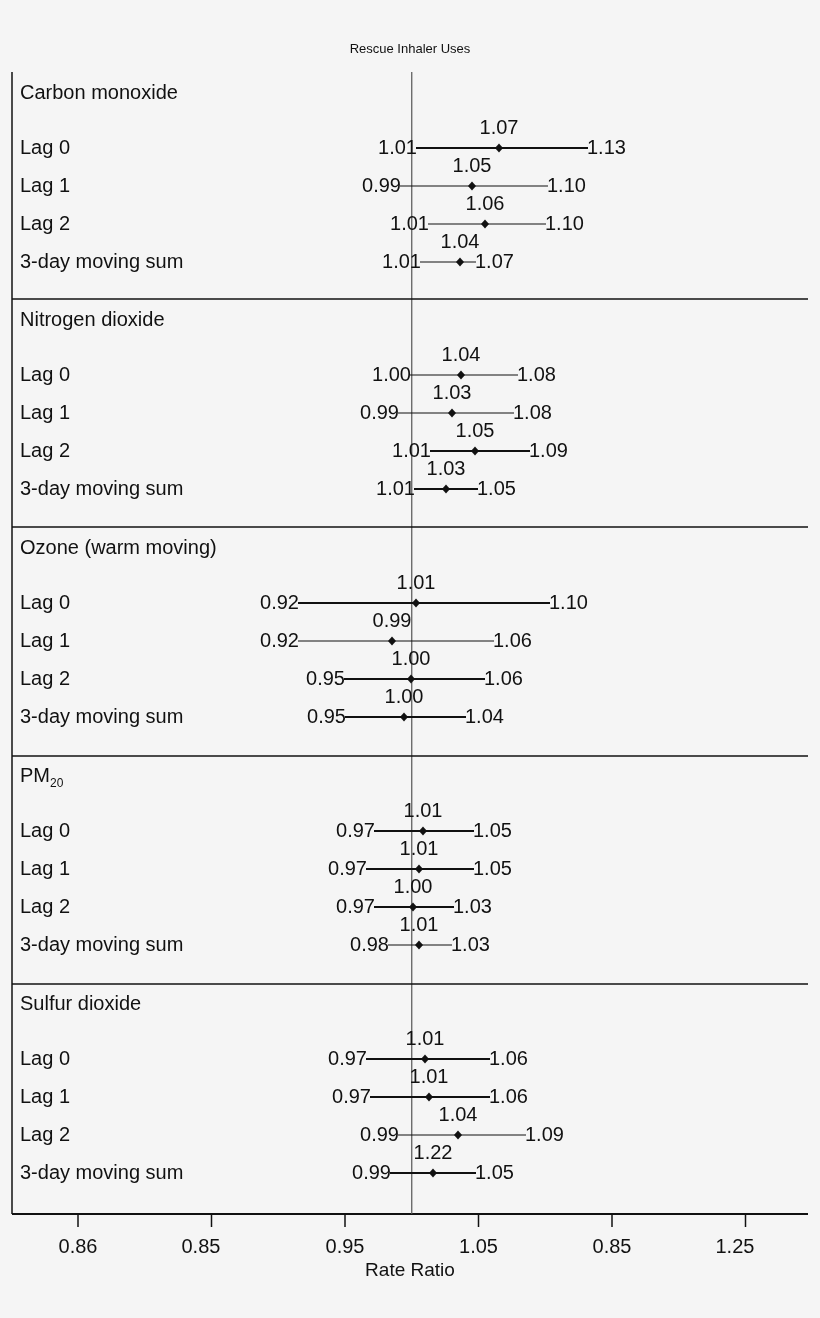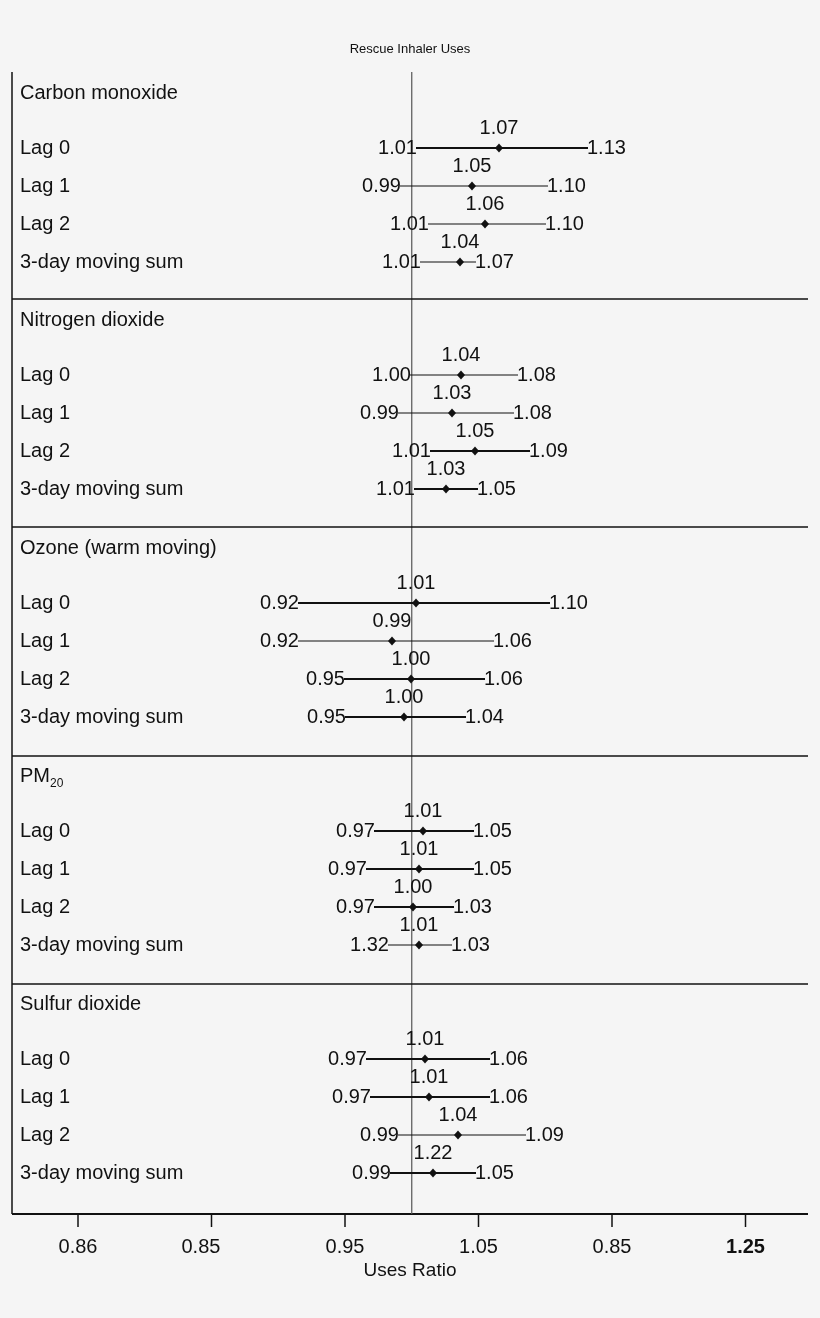--- a/index.html
+++ b/index.html
@@ -61,28 +61,28 @@
     <polygon points="425,1054.5 429,1059 425,1063.5 421,1059" fill="#111"></polygon>
     <line x1="370" y1="1097" x2="490" y2="1097" stroke="#111" stroke-width="2"></line>
     <polygon points="429,1092.5 433,1097 429,1101.5 425,1097" fill="#111"></polygon>
     <line x1="398" y1="1135" x2="526" y2="1135" stroke="#111" stroke-width="1.2"></line>
     <polygon points="458,1130.5 462,1135 458,1139.5 454,1135" fill="#111"></polygon>
     <line x1="390" y1="1173" x2="476" y2="1173" stroke="#111" stroke-width="2"></line>
     <polygon points="433,1168.5 437,1173 433,1177.5 429,1173" fill="#111"></polygon>
   </svg>
 
 <div class="t title" style="left:0;width:820px;text-align:center;top:42px;">Rescue Inhaler Uses</div>
-<div class="t" style="left:360px;width:100px;text-align:center;top:1260px;font-size:19px;">Uses Ratio</div>
+<div class="t" style="left:360px;width:100px;text-align:center;top:1260px;font-size:19px;">Rate Ratio</div>
 <div id="labels">
     <div class="t" style="top: 1236px; left: 48px; width: 60px; text-align: center;">0.86</div>
     <div class="t" style="top: 1236px; left: 181.5px; width: 60px; text-align: left;">0.85</div>
     <div class="t" style="top: 1236px; left: 315px; width: 60px; text-align: center;">0.95</div>
     <div class="t" style="top: 1236px; left: 448.5px; width: 60px; text-align: center;">1.05</div>
     <div class="t" style="top: 1236px; left: 582px; width: 60px; text-align: center;">0.85</div>
-    <div class="t" style="top: 1236px; left: 715.5px; width: 60px; text-align: center; font-weight: bold;">1.25</div>
+    <div class="t" style="top: 1236px; left: 715.5px; width: 60px; text-align: left;">1.25</div>
     <div class="t" style="top: 82px; left: 20px;">Carbon monoxide</div>
     <div class="t" style="top: 137px; left: 20px;">Lag 0</div>
     <div class="t" style="top: 137px; right: 403px;">1.01</div>
     <div class="t" style="top: 137px; left: 587px;">1.13</div>
     <div class="t" style="top: 117px; left: 469px; width: 60px; text-align: center;">1.07</div>
     <div class="t" style="top: 175px; left: 20px;">Lag 1</div>
     <div class="t" style="top: 175px; right: 419px;">0.99</div>
     <div class="t" style="top: 175px; left: 547px;">1.10</div>
     <div class="t" style="top: 155px; left: 442px; width: 60px; text-align: center;">1.05</div>
     <div class="t" style="top: 213px; left: 20px;">Lag 2</div>
@@ -134,21 +134,21 @@
     <div class="t" style="top: 800px; left: 393px; width: 60px; text-align: center;">1.01</div>
     <div class="t" style="top: 858px; left: 20px;">Lag 1</div>
     <div class="t" style="top: 858px; right: 453px;">0.97</div>
     <div class="t" style="top: 858px; left: 473px;">1.05</div>
     <div class="t" style="top: 838px; left: 389px; width: 60px; text-align: center;">1.01</div>
     <div class="t" style="top: 896px; left: 20px;">Lag 2</div>
     <div class="t" style="top: 896px; right: 445px;">0.97</div>
     <div class="t" style="top: 896px; left: 453px;">1.03</div>
     <div class="t" style="top: 876px; left: 383px; width: 60px; text-align: center;">1.00</div>
     <div class="t" style="top: 934px; left: 20px;">3-day moving sum</div>
-    <div class="t" style="top: 934px; right: 431px;">1.32</div>
+    <div class="t" style="top: 934px; right: 431px;">0.98</div>
     <div class="t" style="top: 934px; left: 451px;">1.03</div>
     <div class="t" style="top: 914px; left: 389px; width: 60px; text-align: center;">1.01</div>
     <div class="t" style="top: 993px; left: 20px;">Sulfur dioxide</div>
     <div class="t" style="top: 1048px; left: 20px;">Lag 0</div>
     <div class="t" style="top: 1048px; right: 453px;">0.97</div>
     <div class="t" style="top: 1048px; left: 489px;">1.06</div>
     <div class="t" style="top: 1028px; left: 395px; width: 60px; text-align: center;">1.01</div>
     <div class="t" style="top: 1086px; left: 20px;">Lag 1</div>
     <div class="t" style="top: 1086px; right: 449px;">0.97</div>
     <div class="t" style="top: 1086px; left: 489px;">1.06</div>

